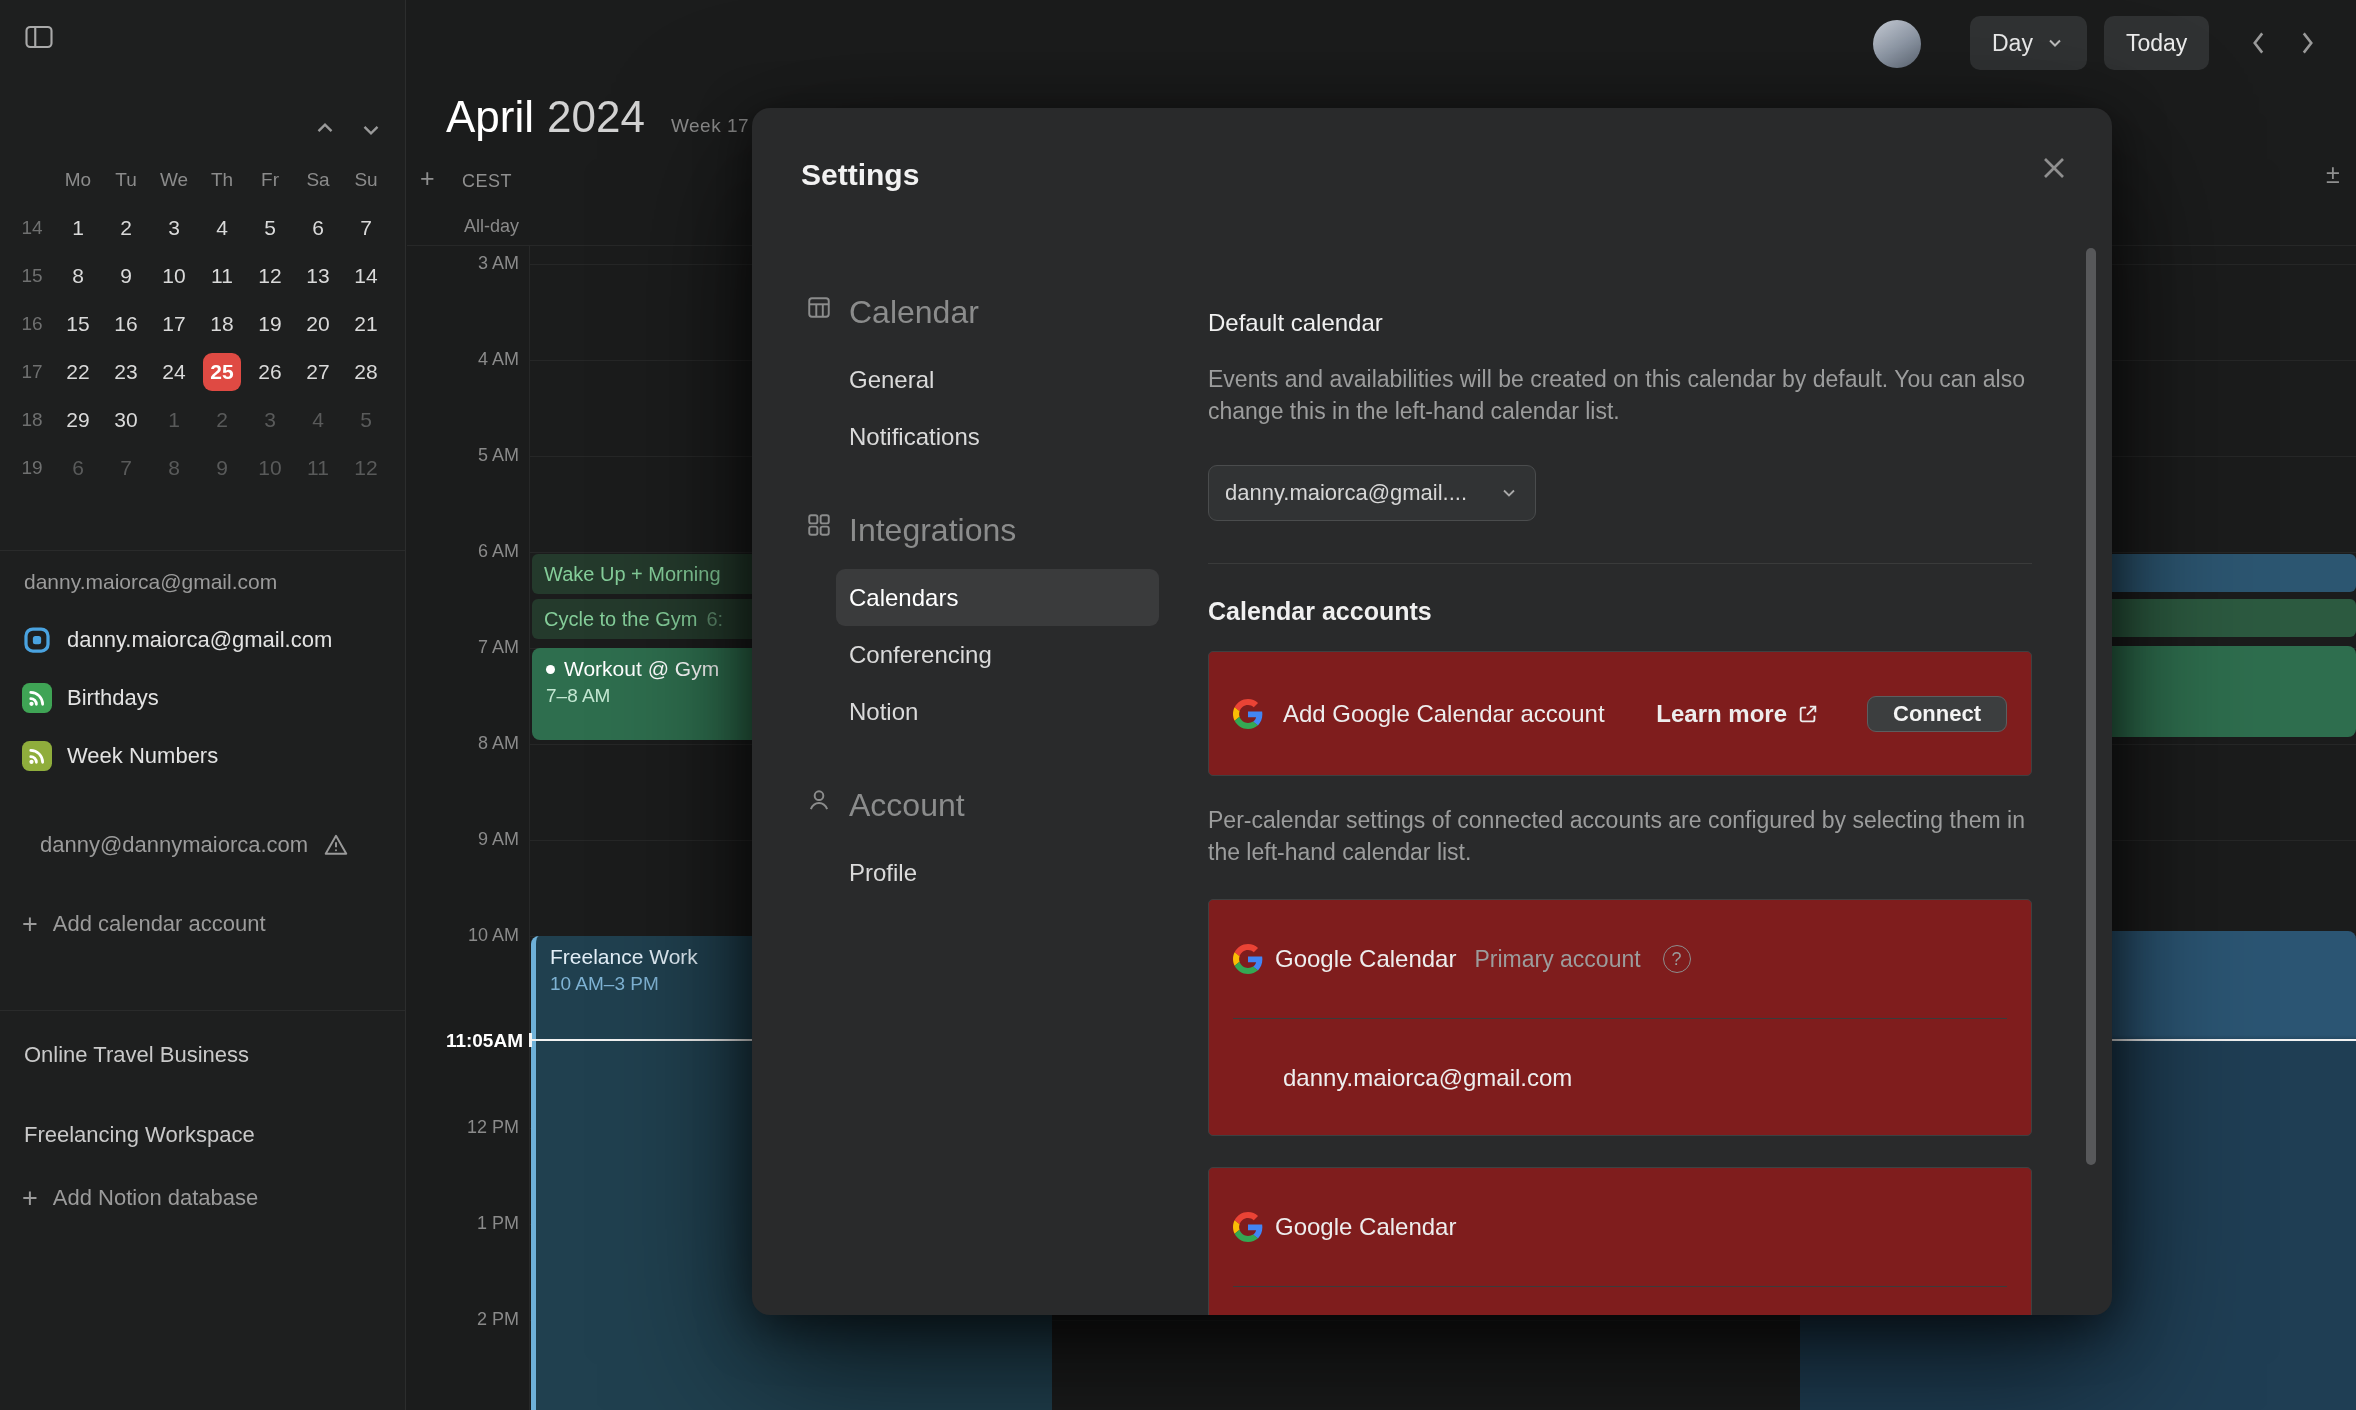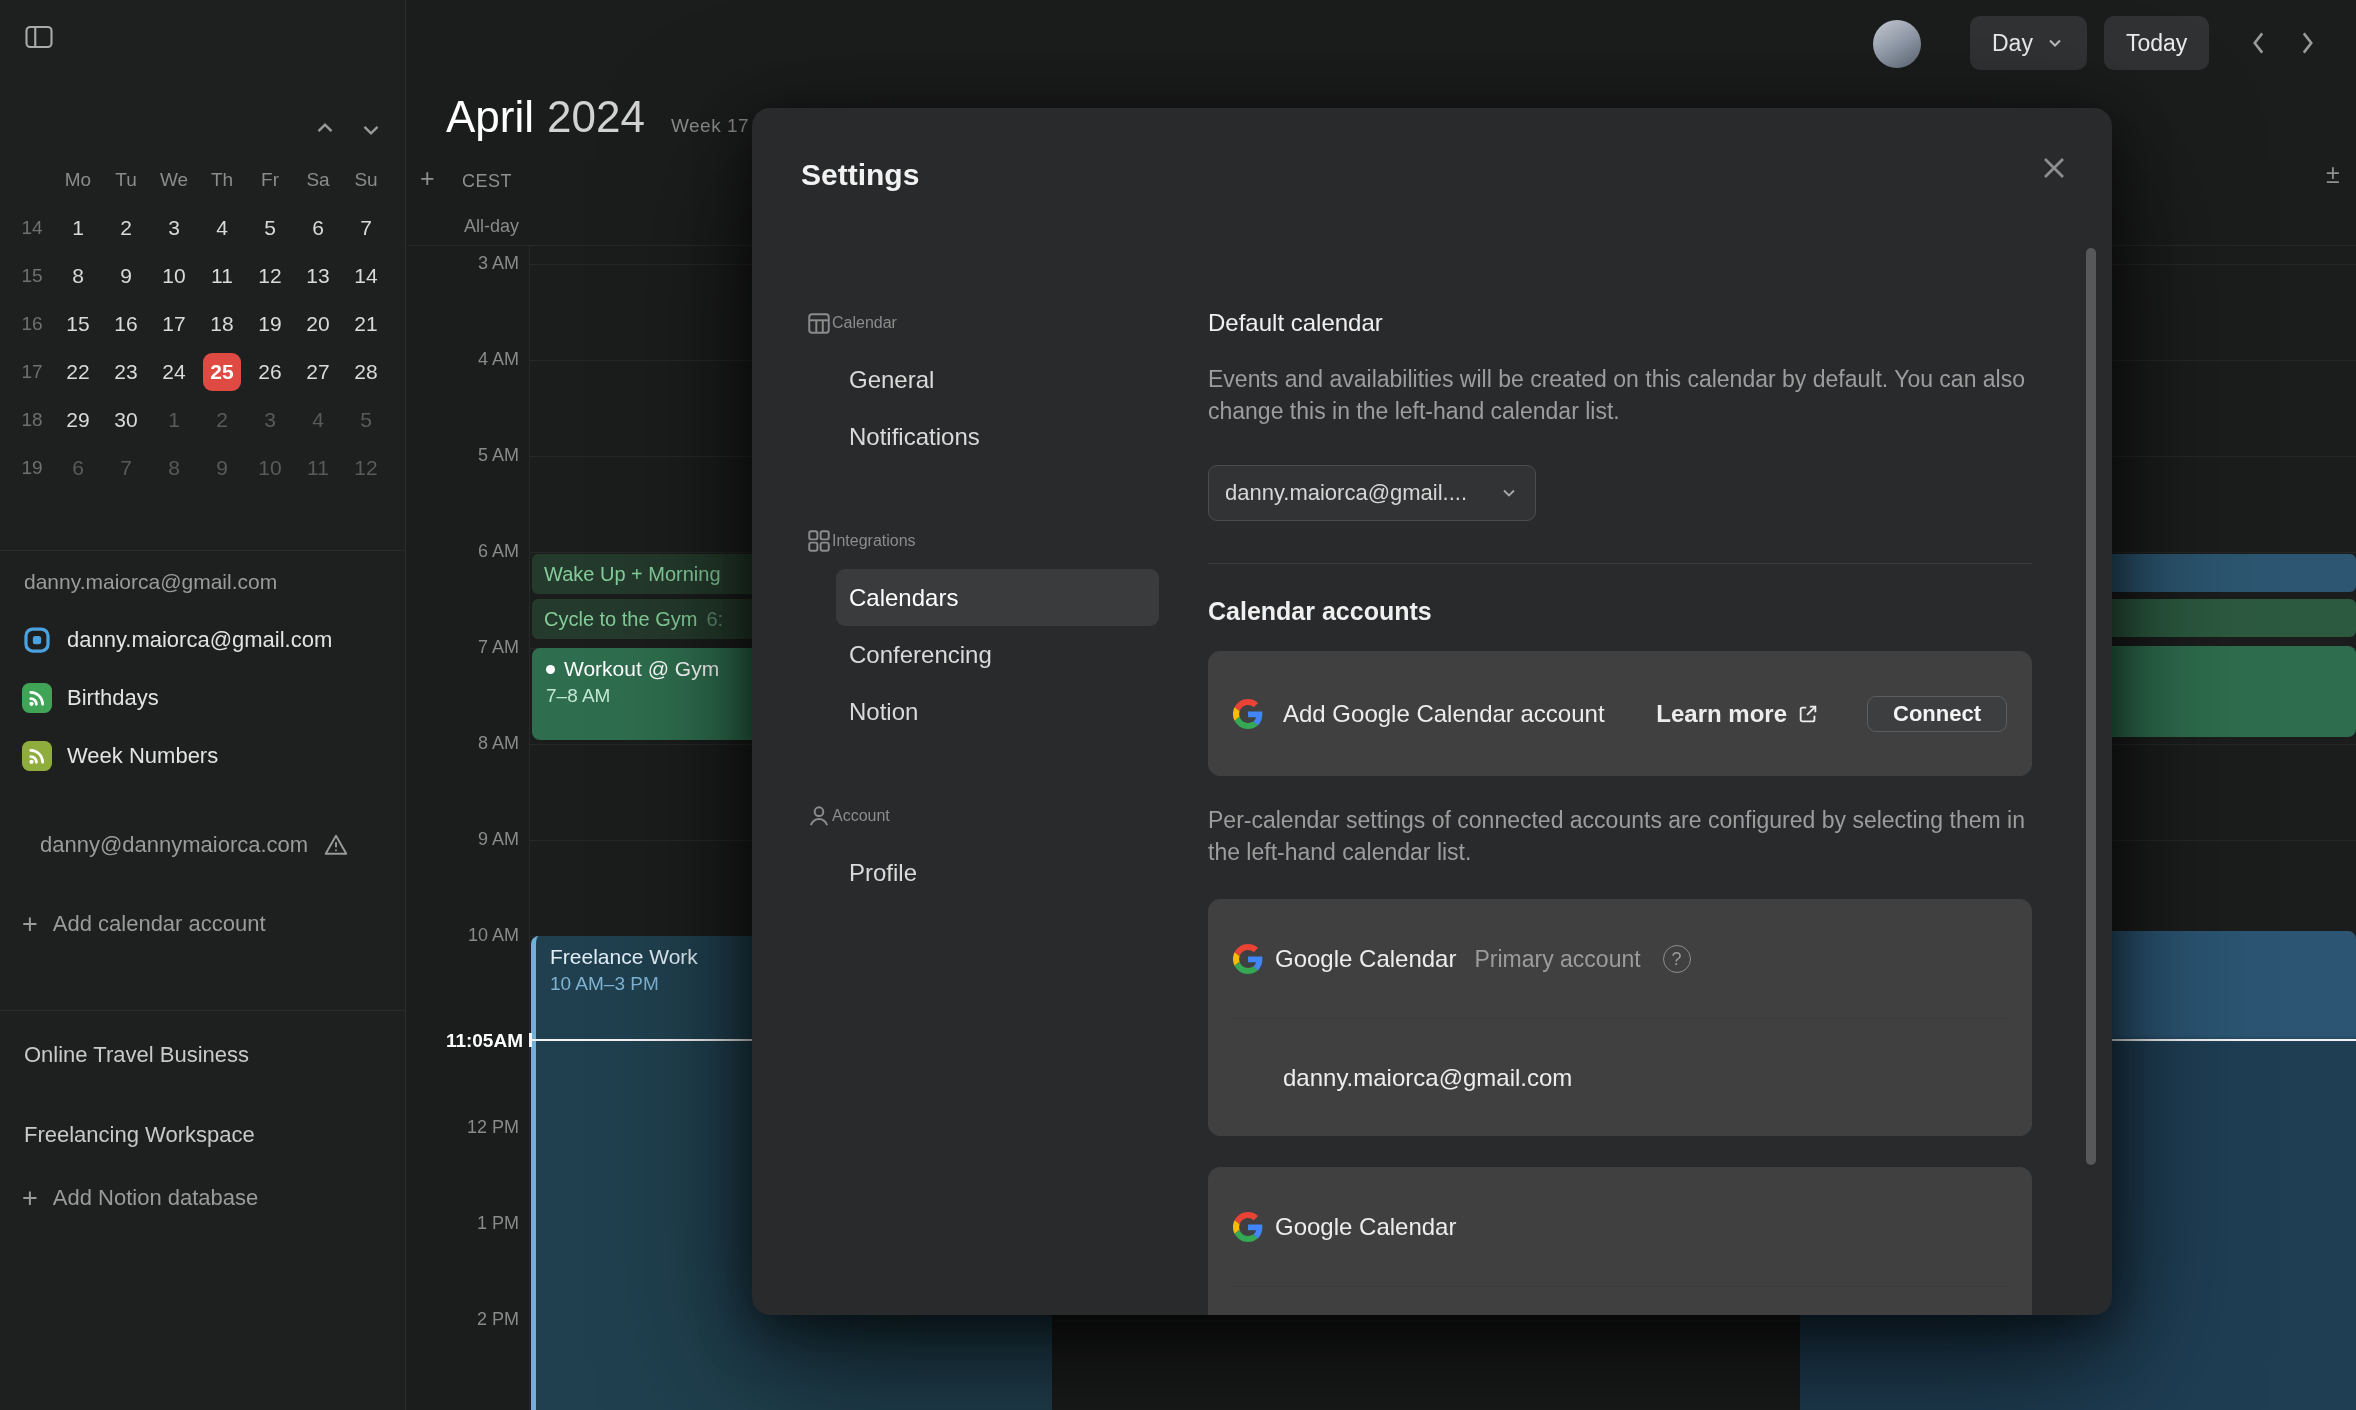--- a/index.html
+++ b/index.html
@@ -57,33 +57,33 @@
   .now-tick { position:absolute; left:529px; top:1033px; width:3px; height:14px; background:#f2f2f2; z-index:3; }
   .now-label { position:absolute; left:380px; width:143px; top:1028px; text-align:right; font-size:19px; font-weight:700; color:#fff; z-index:4; background:#1b1c1c; padding:2px 0; }
 
   
   .modal { position:absolute; left:752px; top:108px; width:1360px; height:1207px; background:#292a2b; border-radius:18px; z-index:10;
            box-shadow:0 50px 140px rgba(0,0,0,.65), 0 12px 50px rgba(0,0,0,.55); overflow:hidden; }
   .modal-title { position:absolute; left:49px; top:50px; font-size:30px; font-weight:700; color:#f2f2f2; }
   .modal-close { position:absolute; right:40px; top:42px; width:36px; height:36px; cursor:pointer; }
 
   .settings-nav { position:absolute; left:44px; top:186px; width:340px; }
-  .nav-sec { height:57px; display:flex; align-items:center; padding-left:10px; color:#8b8c8c; font-size:16px; }
+  .nav-sec { height:57px; display:flex; gap:17px; padding-left:10px; color:#8b8c8c; font-size:32px; }
   .nav-sec.gap { margin-top:47px; }
   .nav-item { margin-left:40px; width:323px; height:57px; display:flex; align-items:center; padding-left:13px; border-radius:9px; font-size:24px; color:#dadada; cursor:pointer; }
   .nav-item.sel { background:#3a3b3c; color:#fff; }
 
   .settings-content { position:absolute; left:456px; top:186px; width:824px; }
   .sc-h { font-size:24px; font-weight:400; color:#f0f0f0; line-height:57px; }
   .sc-h2 { font-size:25px; font-weight:700; color:#f0f0f0; line-height:34px; margin-top:30px; }
   .sc-p { margin-top:12px; font-size:23px; line-height:32px; color:#9c9d9d; }
   .sc-p.second { margin-top:28px; }
   .select { margin-top:38px; width:328px; height:56px; background:#313334; border:1px solid #4a4c4d; border-radius:9px; display:flex; align-items:center; justify-content:space-between; padding:0 16px; font-size:22px; color:#d6d6d6; cursor:pointer; }
   .sc-divider { margin-top:42px; height:1px; background:#3a3b3b; }
-  .card { border:1.5px solid #3e4041; background:#404040; border-radius:12px; margin-top:23px; }
+  .card { border:1.5px solid #3e4041; background:#7f1d1d; border-radius:5px; margin-top:23px; }
   .card.row { height:125px; display:flex; align-items:center; padding:0 24px; gap:20px; }
   .card.stack { margin-top:31px; padding:0 24px; }
   .card-row { height:118px; display:flex; align-items:center; gap:12px; }
   .card-sub { height:118px; display:flex; align-items:center; padding-left:50px; }
   .card-div { height:1px; background:#3a3b3b; }
   .g-label { font-size:24px; color:#ededed; }
   .g-sub { font-size:23px; color:#9c9c9c; margin-left:6px; }
   .learn-more { display:flex; align-items:center; gap:10px; font-size:24px; font-weight:700; color:#ededed; cursor:pointer; }
   .btn-connect { height:36px; padding:0 25px; margin-left:28px; background:#3c3e3f; border:1.5px solid #5c5e5f; border-radius:9px; display:flex; align-items:center; font-size:22px; font-weight:700; color:#f4f4f4; cursor:pointer; }
   .spacer { flex:1; }

